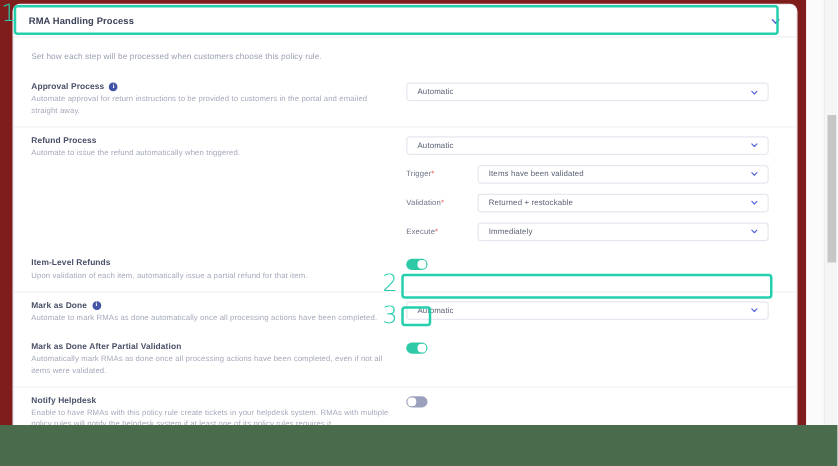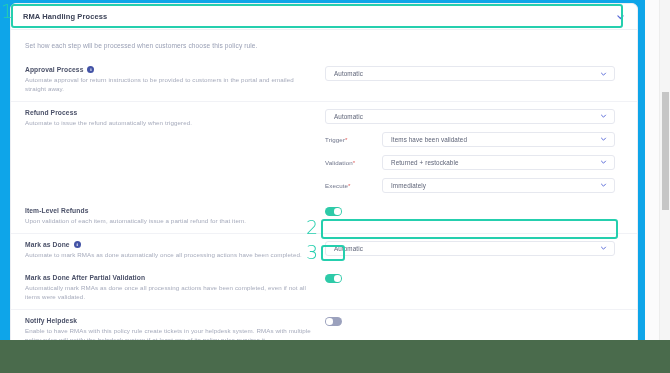--- a/index.html
+++ b/index.html
@@ -13,21 +13,21 @@
     position: relative;
     width: 670px; height: 373px;
     background: #ffffff;
   }
 
   
   .page {
     position: absolute;
     left: 0; top: 0;
     width: 645px; height: 340px;
-    background: #0ea5e9;
+    background: #7f1d1d;
     overflow: hidden;
   }
   .card {
     position: absolute;
     left: 10px; top: 3px;
     width: 628px;
     background: #ffffff;
     border: 1px solid #eceef3;
     border-radius: 6px;
   }

